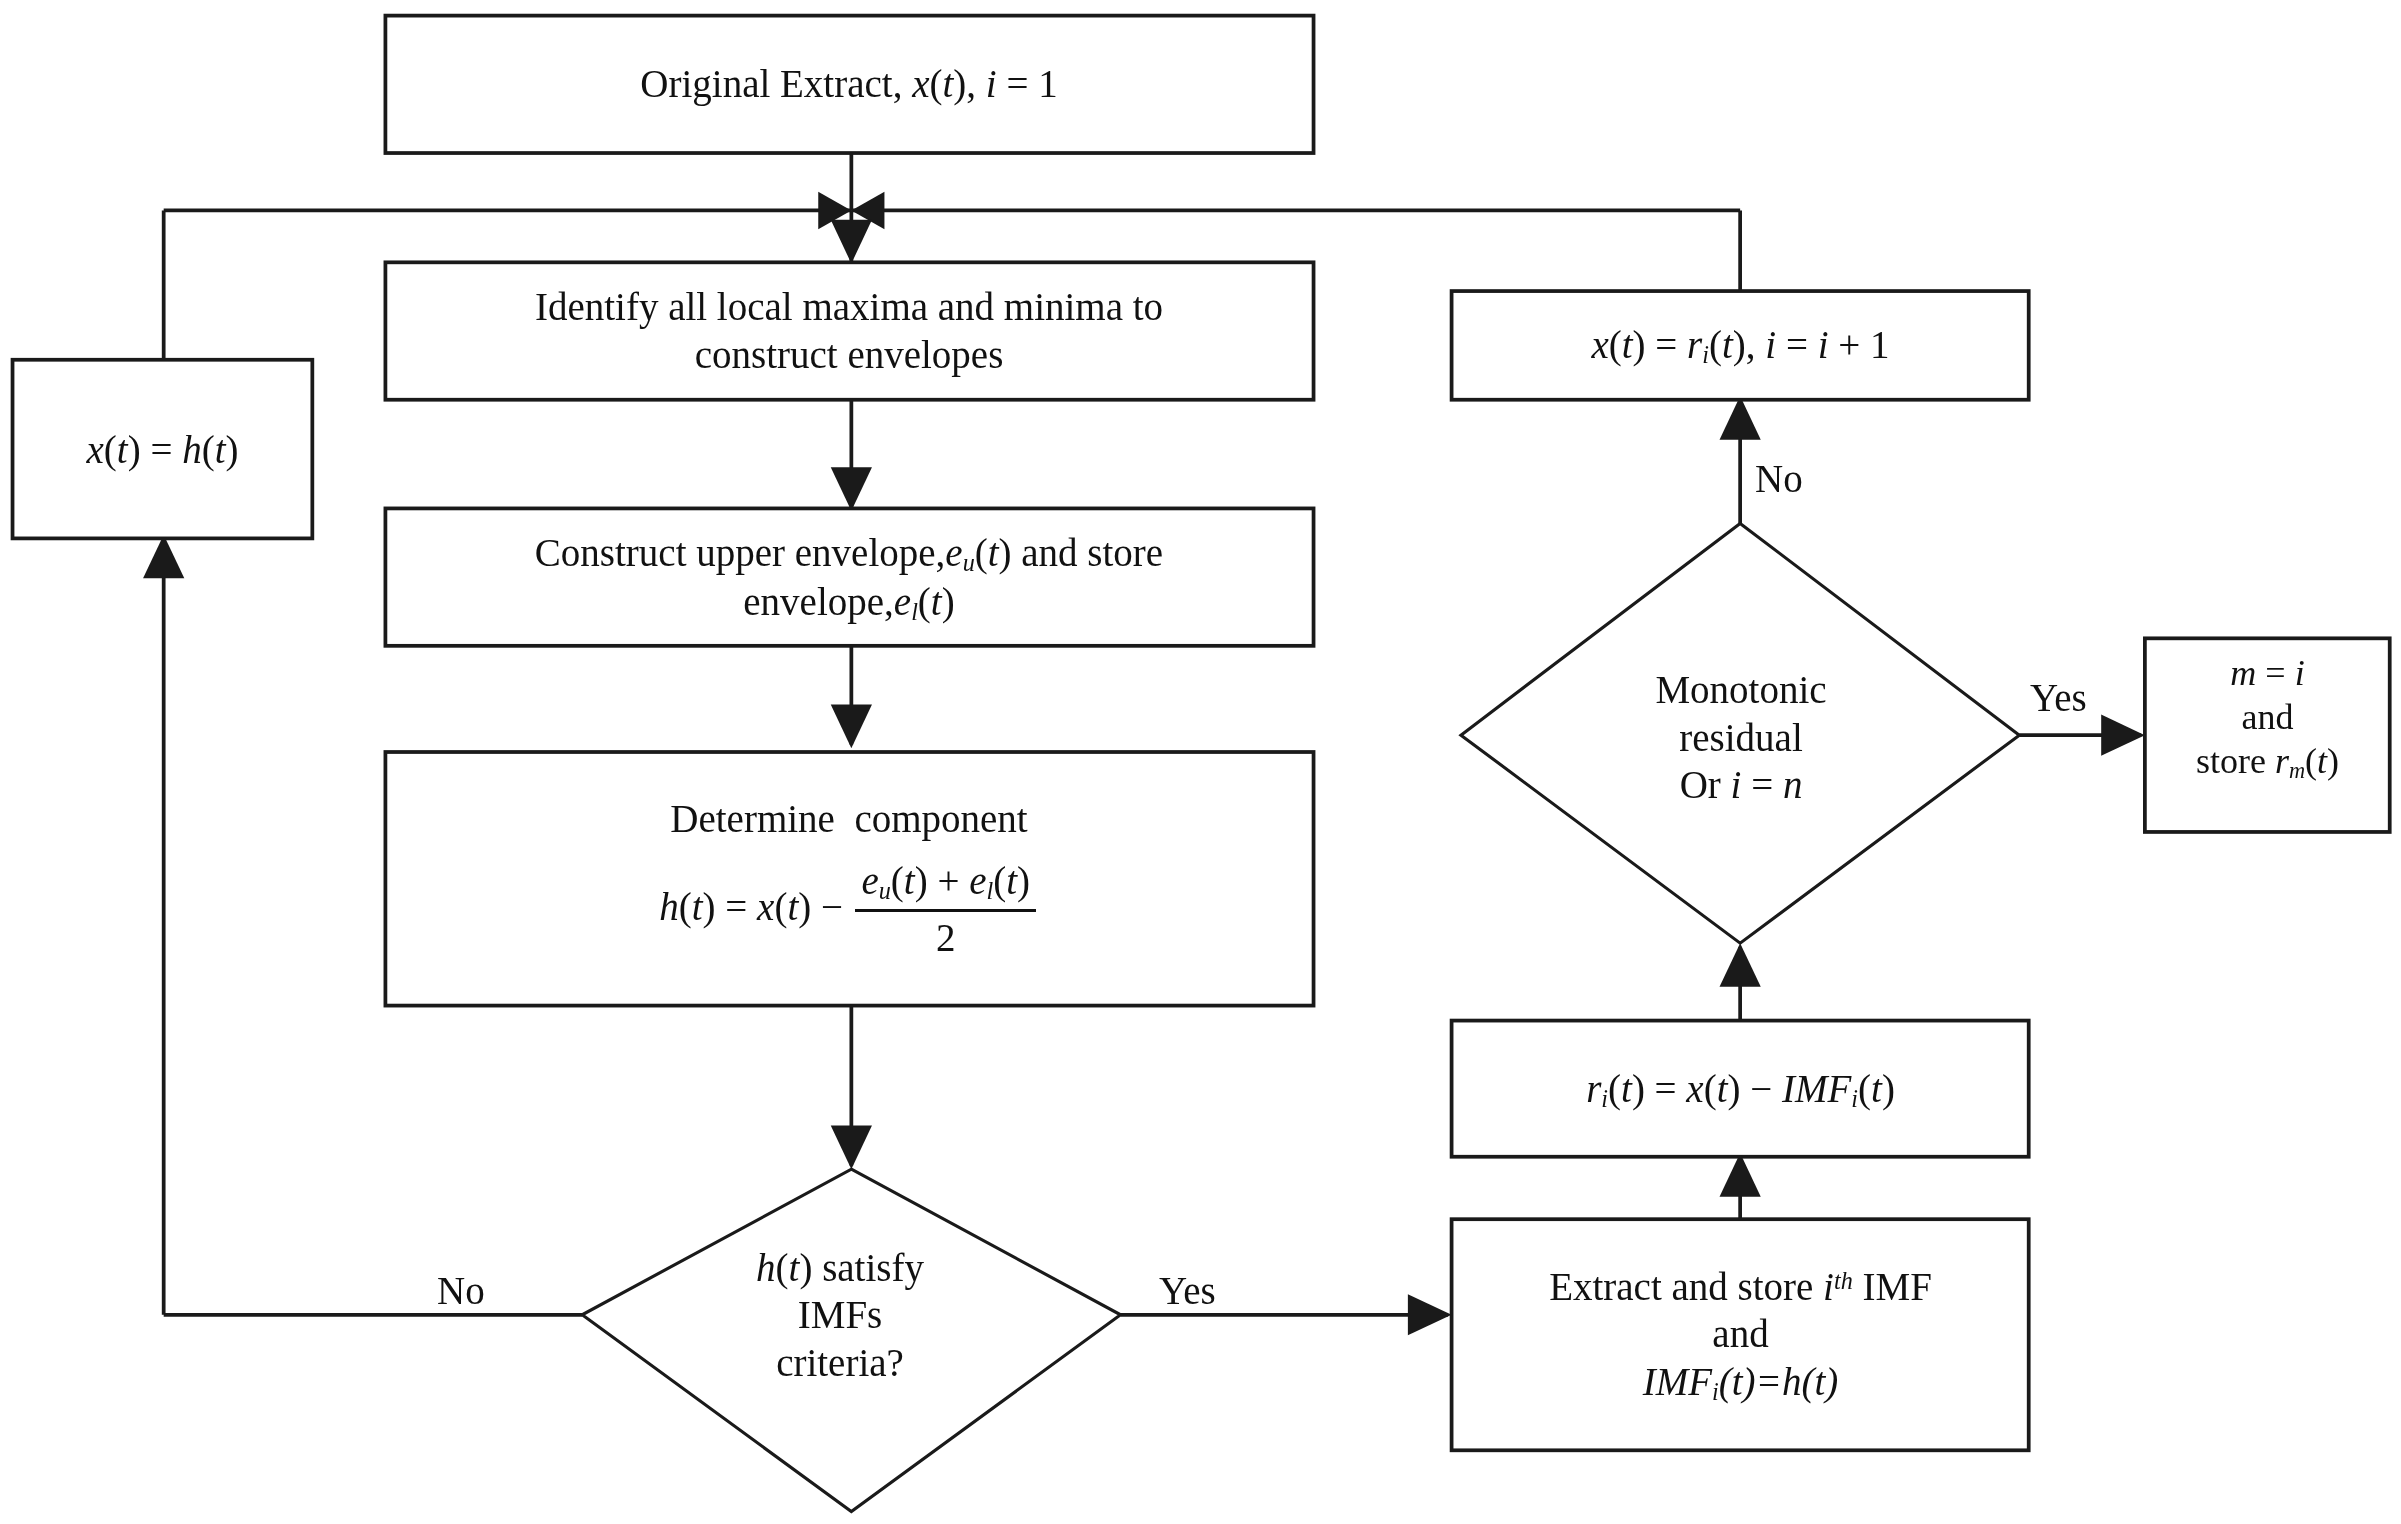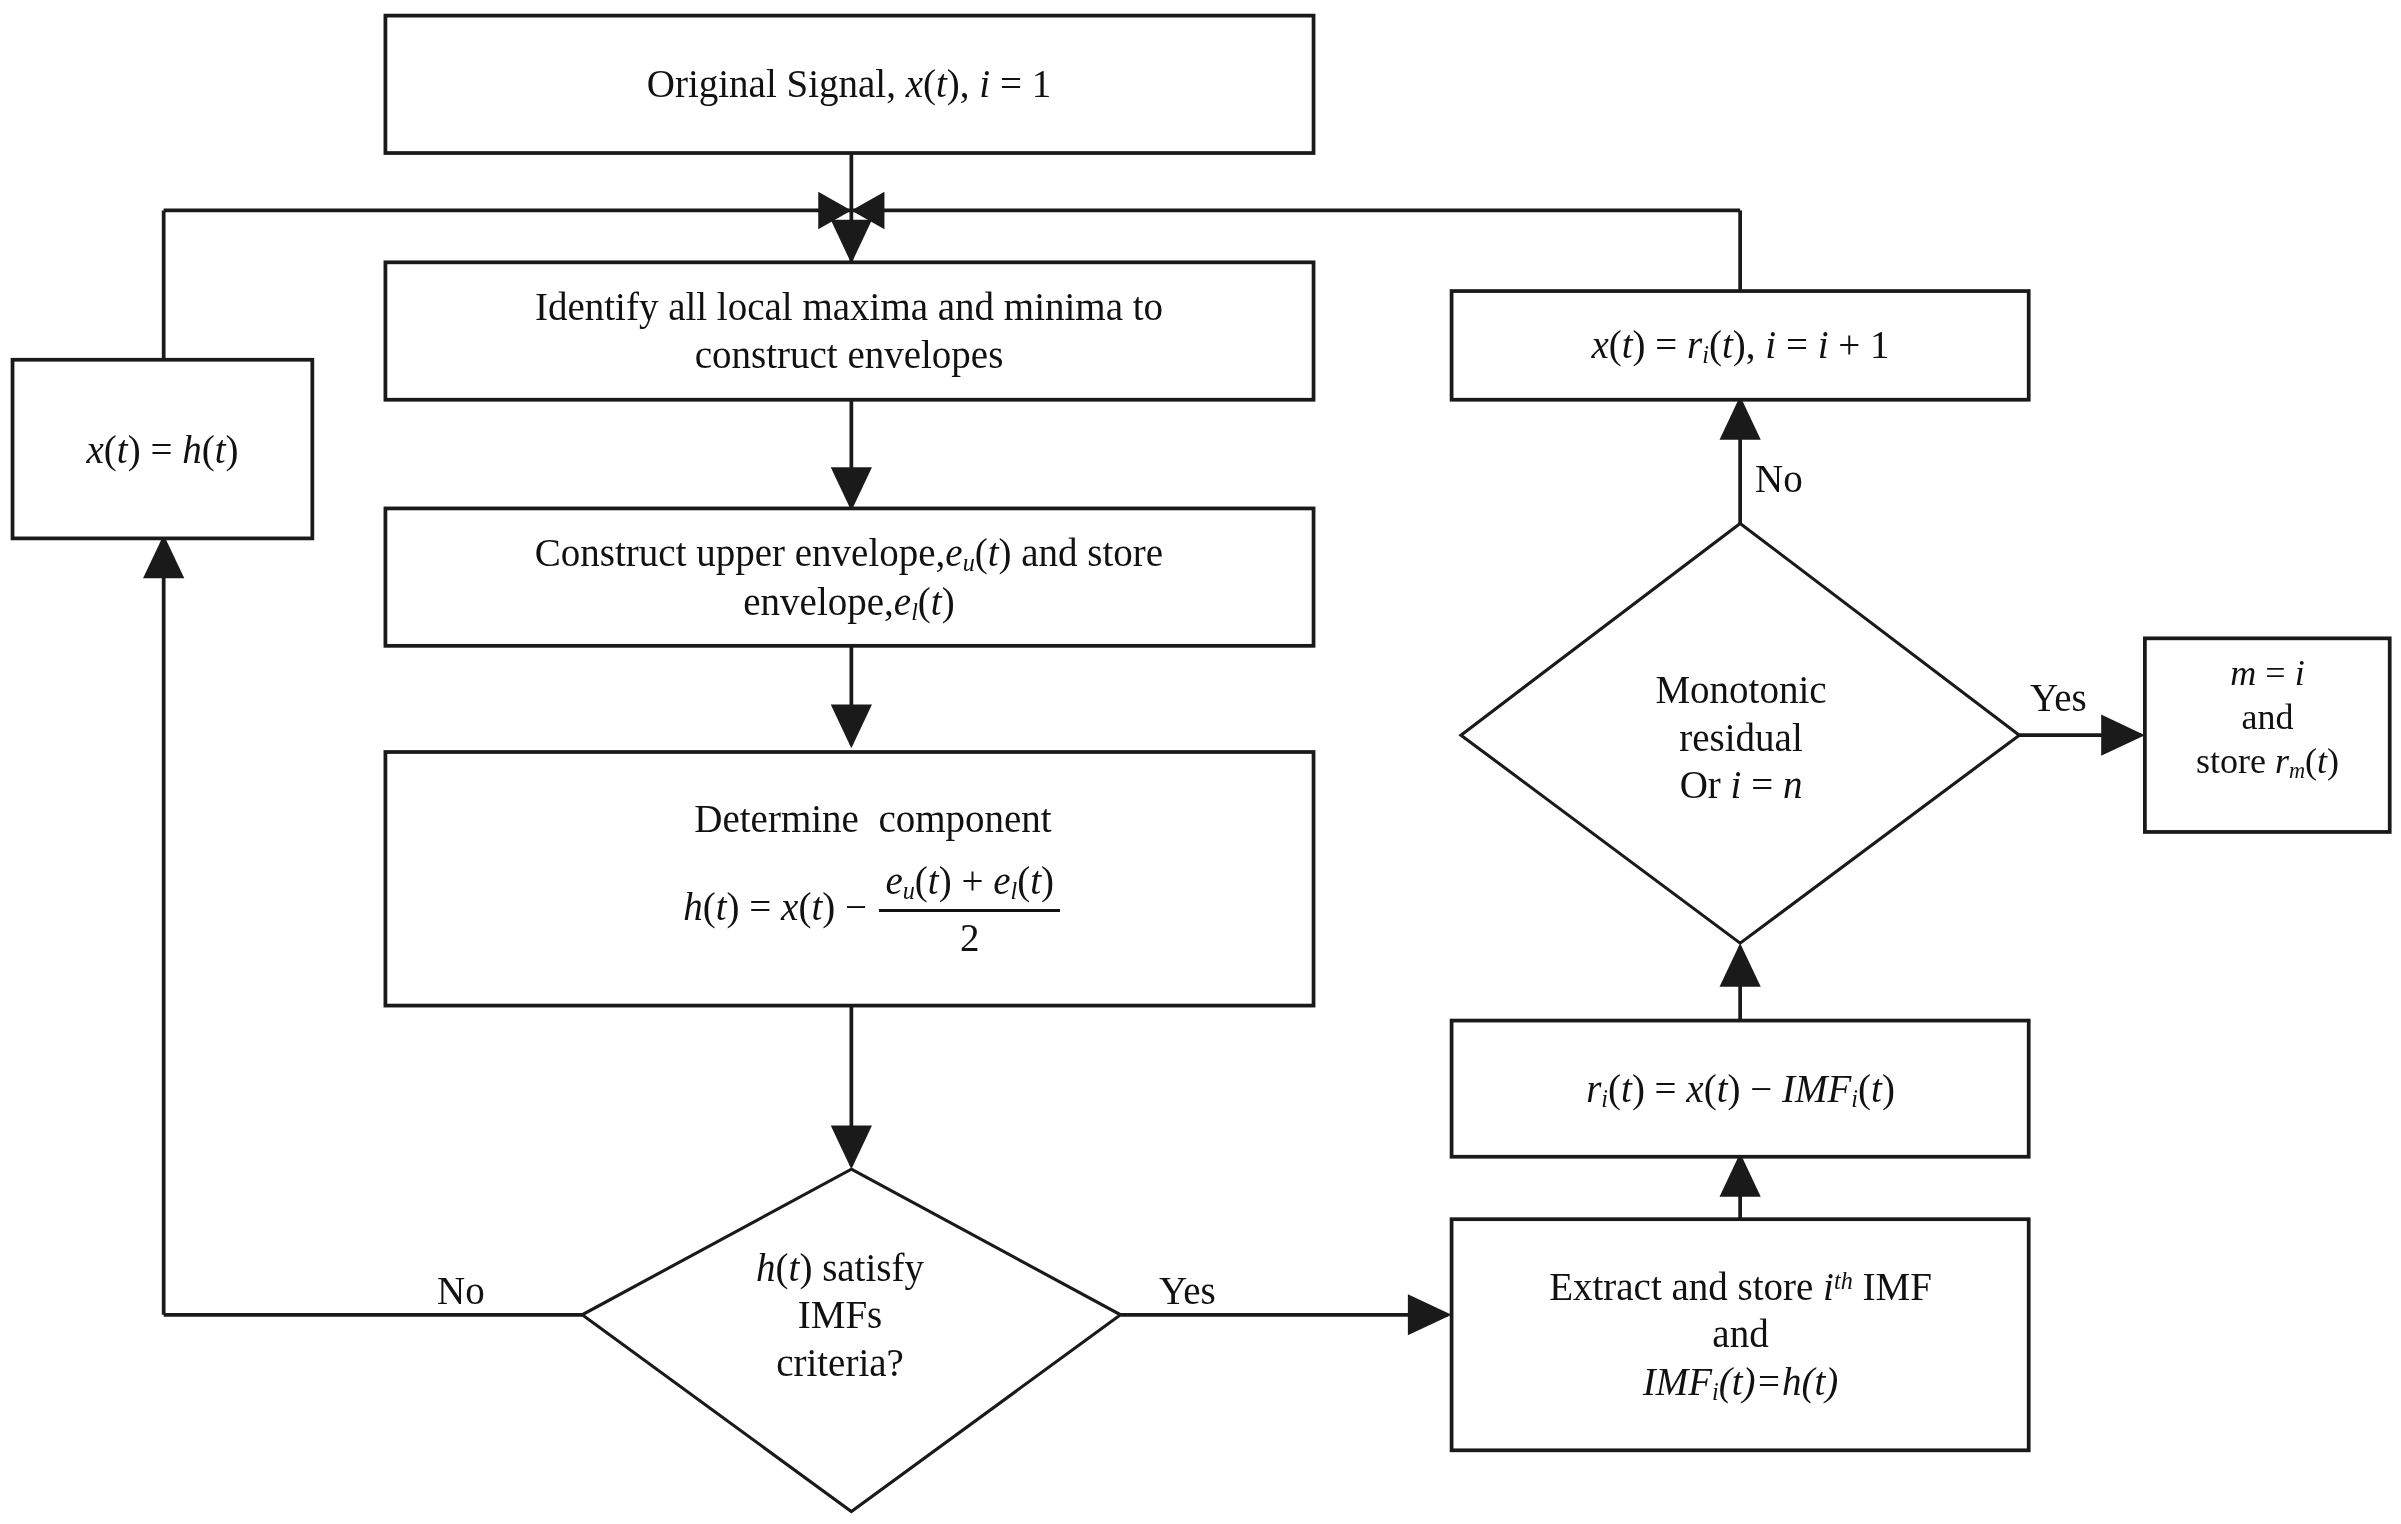--- a/index.html
+++ b/index.html
@@ -173,39 +173,39 @@
 
     <polygon class="node-shape thin" points="2786,838 3233,1177 2786,1510 2339,1177"></polygon>
 
     <rect class="node-shape" x="2324" y="466" width="924" height="174"></rect>
 
     <rect class="node-shape" x="3434" y="1022" width="392" height="310"></rect>
   </svg>
 
   <div class="node-text" style="left:385px; top:15.6px; width:928px; height:137px;">
     <span class="row">
-      <span class="up">Original Signal, </span><span class="math">x</span><span class="up">(</span><span class="math">t</span><span class="up">), </span><span class="math">i</span><span class="up"> = 1</span>
+      <span class="up">Original Extract, </span><span class="math">x</span><span class="up">(</span><span class="math">t</span><span class="up">), </span><span class="math">i</span><span class="up"> = 1</span>
     </span>
   </div>
 
   <div class="node-text" style="left:385px; top:262px; width:928px; height:137px;">
     <span class="row">Identify all local maxima and minima to</span>
     <span class="row">construct envelopes</span>
   </div>
 
   <div class="node-text" style="left:385px; top:509px; width:928px; height:137px;">
     <span class="row">
       <span class="up">Construct upper envelope,</span><span class="math">e</span><sub>u</sub><span class="up">(</span><span class="math">t</span><span class="up">) and store</span>
     </span>
     <span class="row">
       <span class="up">envelope,</span><span class="math">e</span><sub>l</sub><span class="up">(</span><span class="math">t</span><span class="up">)</span>
     </span>
   </div>
 
-  <div class="node-text" style="left:385px; top:752px; width:928px; height:254px;padding-left:24px;">
+  <div class="node-text" style="left:385px; top:752px; width:928px; height:254px;">
     <span class="row" style="margin-bottom:16px;">Determine&nbsp; component</span>
     <span class="row">
       <span class="math">h</span><span class="up">(</span><span class="math">t</span><span class="up">)&nbsp;=&nbsp;</span><span class="math">x</span><span class="up">(</span><span class="math">t</span><span class="up">)&nbsp;−&nbsp;</span><span class="frac">
           <span class="num"><span class="math">e</span><sub>u</sub><span class="up">(</span><span class="math">t</span><span class="up">) + </span><span class="math">e</span><sub>l</sub><span class="up">(</span><span class="math">t</span><span class="up">)</span></span>
           <span class="den"><span class="up">2</span></span>
         </span>
     </span>
   </div>
 
   <div class="node-text" style="left:12.5px; top:360px; width:300px; height:179px;">

